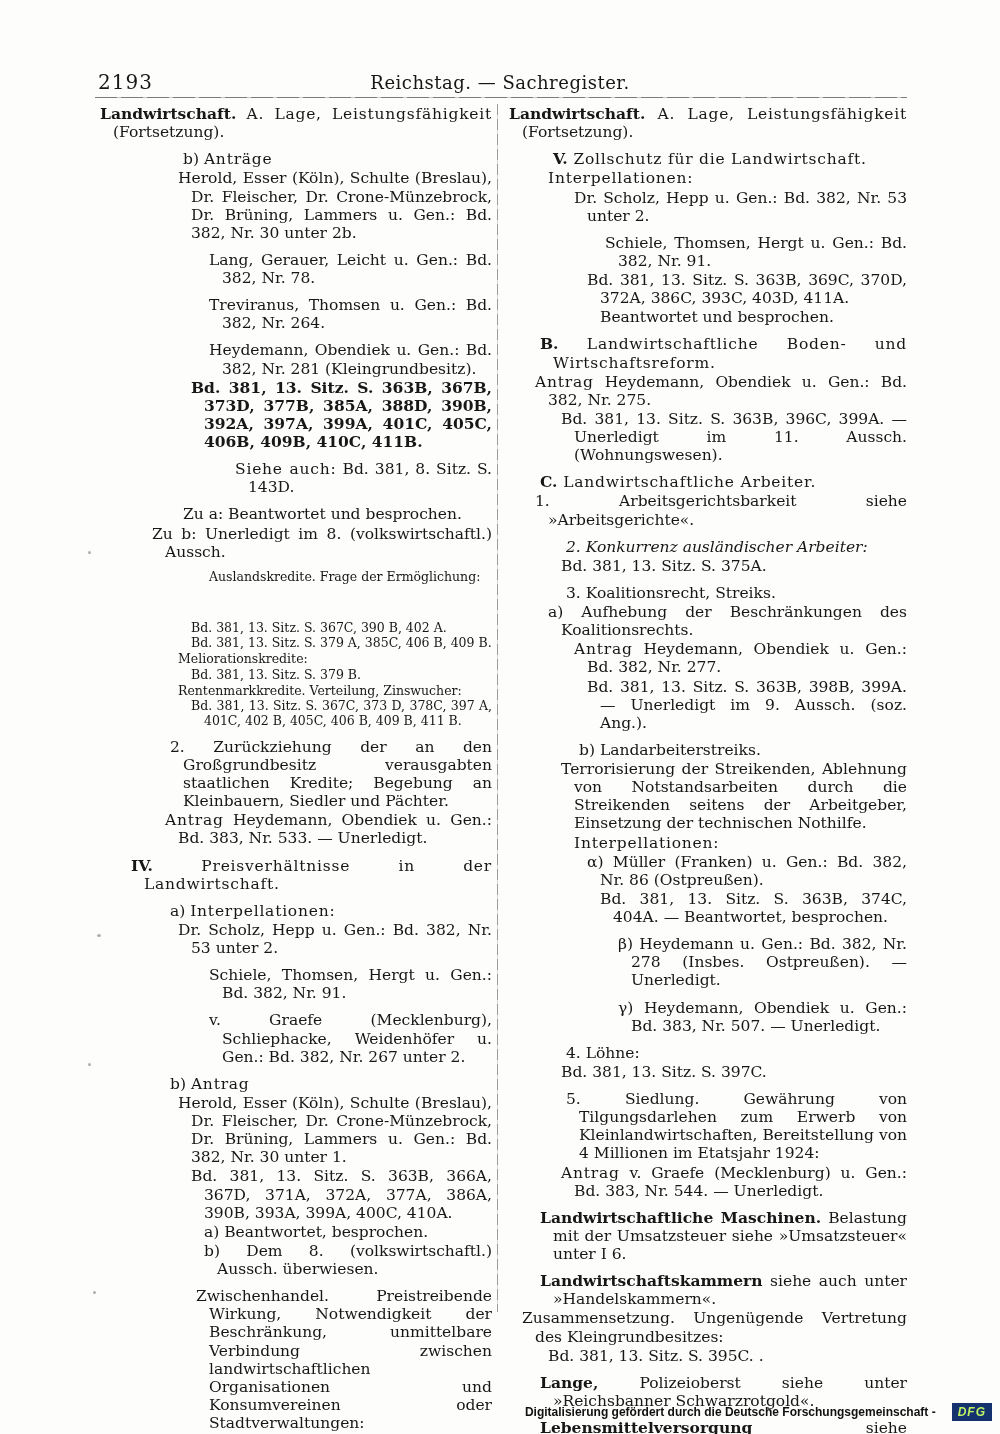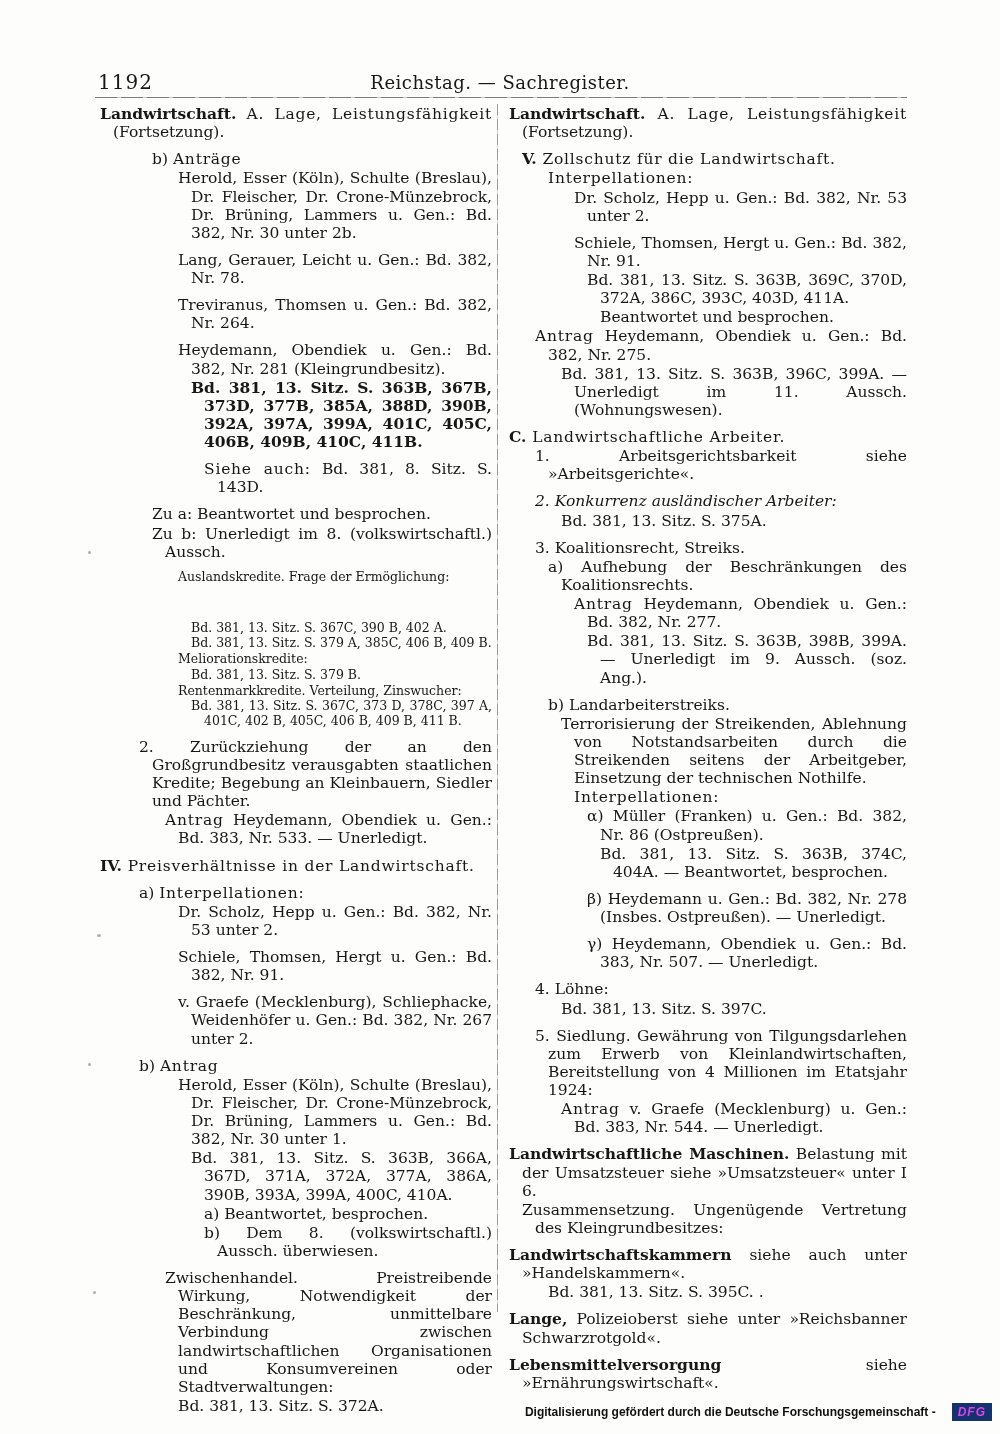--- a/index.html
+++ b/index.html
@@ -30,44 +30,44 @@
     background:repeating-linear-gradient(#9b9b9b 0 11px,#d8d8d8 11px 15px);
   }
   .col{
     position:absolute;top:104px;
     font-size:15.5px;line-height:1.17;
     text-align:justify;
   }
   .col.left{left:100px;width:392px;}
   .col.right{left:509px;width:398px;}
   .entry{margin:1px 0;}
-  .entry.gap{margin-top:9px;}
+  .entry.gap{margin-top:9px;margin-left:31px;}
   .entry.small{font-size:12.5px;line-height:1.18;}
   .bold{font-weight:bold;}
   .spaced{letter-spacing:0.05em;}
   .plain{}
   .speck{position:absolute;background:#6f6f6f;border-radius:50%;opacity:.55;}
   .footer{
     position:absolute;right:8px;top:1403px;
     display:flex;align-items:center;gap:16px;
     font-family:"Liberation Sans","DejaVu Sans",sans-serif;
     font-size:12px;font-weight:bold;color:#101010;
   }
   .dfg-logo{
-    display:inline-block;background:#16326e;color:#d946ef;
+    display:inline-block;background:#16326e;color:#bef264;
     font-size:12px;font-weight:bold;font-style:italic;
     padding:2px 6px;letter-spacing:1px;line-height:1.2;
   }
 </style>
 </head>
 <body>
 
 <div class="page">
 
-  <div class="pagenum">1192</div>
+  <div class="pagenum">2193</div>
   <div class="header-title">Reichstag. — Sachregister.</div>
   <div class="rule"></div>
   <div class="divider"></div>
 
   <div class="col left" id="col-left">
       <p class="entry" style="padding-left: 13px; text-indent: -13px;"><span class="bold">Landwirtschaft.</span><span class="spaced"> A. Lage, Leistungsfähigkeit</span><span class="plain"> (Fortsetzung).</span></p>
       <p class="entry gap" style="padding-left: 65px; text-indent: -13px;"><span class="plain">b) </span><span class="spaced">Anträge</span></p>
       <p class="entry" style="padding-left: 91px; text-indent: -13px;"><span class="plain">Herold, Esser (Köln), Schulte (Breslau), Dr. Fleischer, Dr. Crone-Münzebrock, Dr. Brüning, Lammers u. Gen.: Bd. 382, Nr. 30 unter 2b.</span></p>
       <p class="entry gap" style="padding-left: 91px; text-indent: -13px;"><span class="plain">Lang, Gerauer, Leicht u. Gen.: Bd. 382, Nr. 78.</span></p>
       <p class="entry gap" style="padding-left: 91px; text-indent: -13px;"><span class="plain">Treviranus, Thomsen u. Gen.: Bd. 382, Nr. 264.</span></p>
@@ -99,20 +99,21 @@
       <p class="entry" style="padding-left: 91px; text-indent: -13px;"><span class="plain">Bd. 381, 13. Sitz. S. 372A.</span></p>
     </div>
   <div class="col right" id="col-right">
       <p class="entry" style="padding-left: 13px; text-indent: -13px;"><span class="bold">Landwirtschaft.</span><span class="spaced"> A. Lage, Leistungsfähigkeit</span><span class="plain"> (Fortsetzung).</span></p>
       <p class="entry gap" style="padding-left: 26px; text-indent: -13px;"><span class="bold">V.</span><span class="spaced"> Zollschutz für die Landwirtschaft.</span></p>
       <p class="entry" style="padding-left: 52px; text-indent: -13px;"><span class="spaced">Interpellationen:</span></p>
       <p class="entry" style="padding-left: 78px; text-indent: -13px;"><span class="plain">Dr. Scholz, Hepp u. Gen.: Bd. 382, Nr. 53 unter 2.</span></p>
       <p class="entry gap" style="padding-left: 78px; text-indent: -13px;"><span class="plain">Schiele, Thomsen, Hergt u. Gen.: Bd. 382, Nr. 91.</span></p>
       <p class="entry" style="padding-left: 91px; text-indent: -13px;"><span class="plain">Bd. 381, 13. Sitz. S. 363B, 369C, 370D, 372A, 386C, 393C, 403D, 411A.</span></p>
       <p class="entry" style="padding-left: 104px; text-indent: -13px;"><span class="plain">Beantwortet und besprochen.</span></p>
+      <p class="entry gap" style="padding-left: 13px; text-indent: -13px;"><span class="bold">B.</span><span class="spaced"> Landwirtschaftliche Boden- und Wirtschaftsreform.</span></p>
       <p class="entry" style="padding-left: 39px; text-indent: -13px;"><span class="spaced">Antrag</span><span class="plain"> Heydemann, Obendiek u. Gen.: Bd. 382, Nr. 275.</span></p>
       <p class="entry" style="padding-left: 65px; text-indent: -13px;"><span class="plain">Bd. 381, 13. Sitz. S. 363B, 396C, 399A. — Unerledigt im 11. Aussch. (Wohnungswesen).</span></p>
       <p class="entry gap" style="padding-left: 13px; text-indent: -13px;"><span class="bold">C.</span><span class="spaced"> Landwirtschaftliche Arbeiter.</span></p>
       <p class="entry" style="padding-left: 39px; text-indent: -13px;"><span class="plain">1. Arbeitsgerichtsbarkeit siehe »Arbeitsgerichte«.</span></p>
       <p class="entry gap" style="padding-left: 39px; text-indent: -13px; font-style: italic;"><span class="plain">2. Konkurrenz ausländischer Arbeiter:</span></p>
       <p class="entry" style="padding-left: 65px; text-indent: -13px;"><span class="plain">Bd. 381, 13. Sitz. S. 375A.</span></p>
       <p class="entry gap" style="padding-left: 39px; text-indent: -13px;"><span class="plain">3. Koalitionsrecht, Streiks.</span></p>
       <p class="entry" style="padding-left: 52px; text-indent: -13px;"><span class="plain">a) Aufhebung der Beschränkungen des Koalitionsrechts.</span></p>
       <p class="entry" style="padding-left: 78px; text-indent: -13px;"><span class="spaced">Antrag</span><span class="plain"> Heydemann, Obendiek u. Gen.: Bd. 382, Nr. 277.</span></p>
       <p class="entry" style="padding-left: 91px; text-indent: -13px;"><span class="plain">Bd. 381, 13. Sitz. S. 363B, 398B, 399A. — Unerledigt im 9. Aussch. (soz. Ang.).</span></p>
@@ -121,22 +122,22 @@
       <p class="entry" style="padding-left: 78px; text-indent: -13px;"><span class="spaced">Interpellationen:</span></p>
       <p class="entry" style="padding-left: 91px; text-indent: -13px;"><span class="plain">α) Müller (Franken) u. Gen.: Bd. 382, Nr. 86 (Ostpreußen).</span></p>
       <p class="entry" style="padding-left: 104px; text-indent: -13px;"><span class="plain">Bd. 381, 13. Sitz. S. 363B, 374C, 404A. — Beantwortet, besprochen.</span></p>
       <p class="entry gap" style="padding-left: 91px; text-indent: -13px;"><span class="plain">β) Heydemann u. Gen.: Bd. 382, Nr. 278 (Insbes. Ostpreußen). — Unerledigt.</span></p>
       <p class="entry gap" style="padding-left: 91px; text-indent: -13px;"><span class="plain">γ) Heydemann, Obendiek u. Gen.: Bd. 383, Nr. 507. — Unerledigt.</span></p>
       <p class="entry gap" style="padding-left: 39px; text-indent: -13px;"><span class="plain">4. Löhne:</span></p>
       <p class="entry" style="padding-left: 65px; text-indent: -13px;"><span class="plain">Bd. 381, 13. Sitz. S. 397C.</span></p>
       <p class="entry gap" style="padding-left: 39px; text-indent: -13px;"><span class="plain">5. Siedlung. Gewährung von Tilgungsdarlehen zum Erwerb von Kleinlandwirtschaften, Bereitstellung von 4 Millionen im Etatsjahr 1924:</span></p>
       <p class="entry" style="padding-left: 65px; text-indent: -13px;"><span class="spaced">Antrag</span><span class="plain"> v. Graefe (Mecklenburg) u. Gen.: Bd. 383, Nr. 544. — Unerledigt.</span></p>
       <p class="entry gap" style="padding-left: 13px; text-indent: -13px;"><span class="bold">Landwirtschaftliche Maschinen.</span><span class="plain"> Belastung mit der Umsatzsteuer siehe »Umsatzsteuer« unter I 6.</span></p>
+      <p class="entry gap" style="padding-left: 13px; text-indent: -13px;"><span class="bold">Landwirtschaftskammern</span><span class="plain"> siehe auch unter »Handelskammern«.</span></p>
       <p class="entry" style="padding-left: 26px; text-indent: -13px;"><span class="plain">Zusammensetzung. Ungenügende Vertretung des Kleingrundbesitzes:</span></p>
-      <p class="entry gap" style="padding-left: 13px; text-indent: -13px;"><span class="bold">Landwirtschaftskammern</span><span class="plain"> siehe auch unter »Handelskammern«.</span></p>
       <p class="entry" style="padding-left: 52px; text-indent: -13px;"><span class="plain">Bd. 381, 13. Sitz. S. 395C. .</span></p>
       <p class="entry gap" style="padding-left: 13px; text-indent: -13px;"><span class="bold">Lange,</span><span class="plain"> Polizeioberst siehe unter »Reichsbanner Schwarzrotgold«.</span></p>
       <p class="entry gap" style="padding-left: 13px; text-indent: -13px;"><span class="bold">Lebensmittelversorgung</span><span class="plain"> siehe »Ernährungswirtschaft«.</span></p>
     </div>
 
   <div class="speck" style="left:88px;top:551px;width:3px;height:3px;"></div>
   <div class="speck" style="left:97px;top:934px;width:4px;height:3px;"></div>
   <div class="speck" style="left:88px;top:1063px;width:3px;height:3px;"></div>
   <div class="speck" style="left:93px;top:1291px;width:3px;height:3px;"></div>
 

